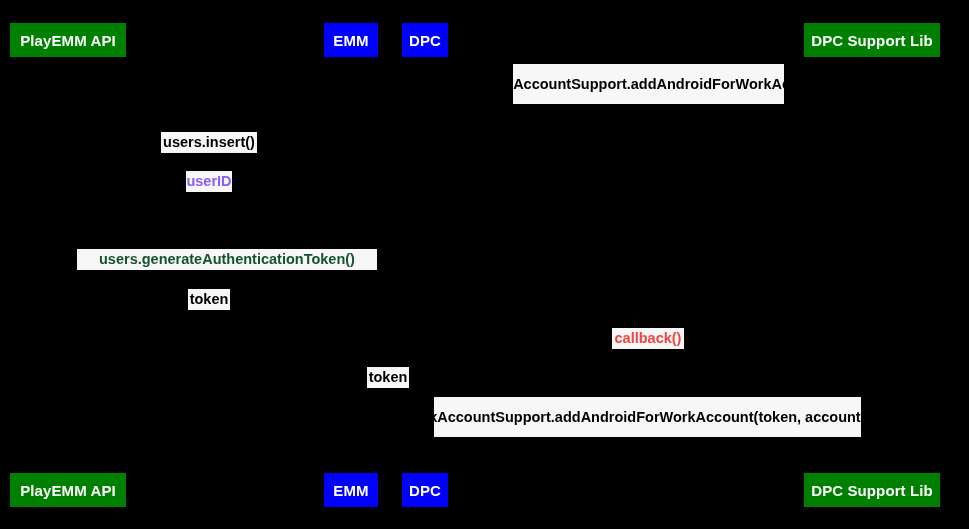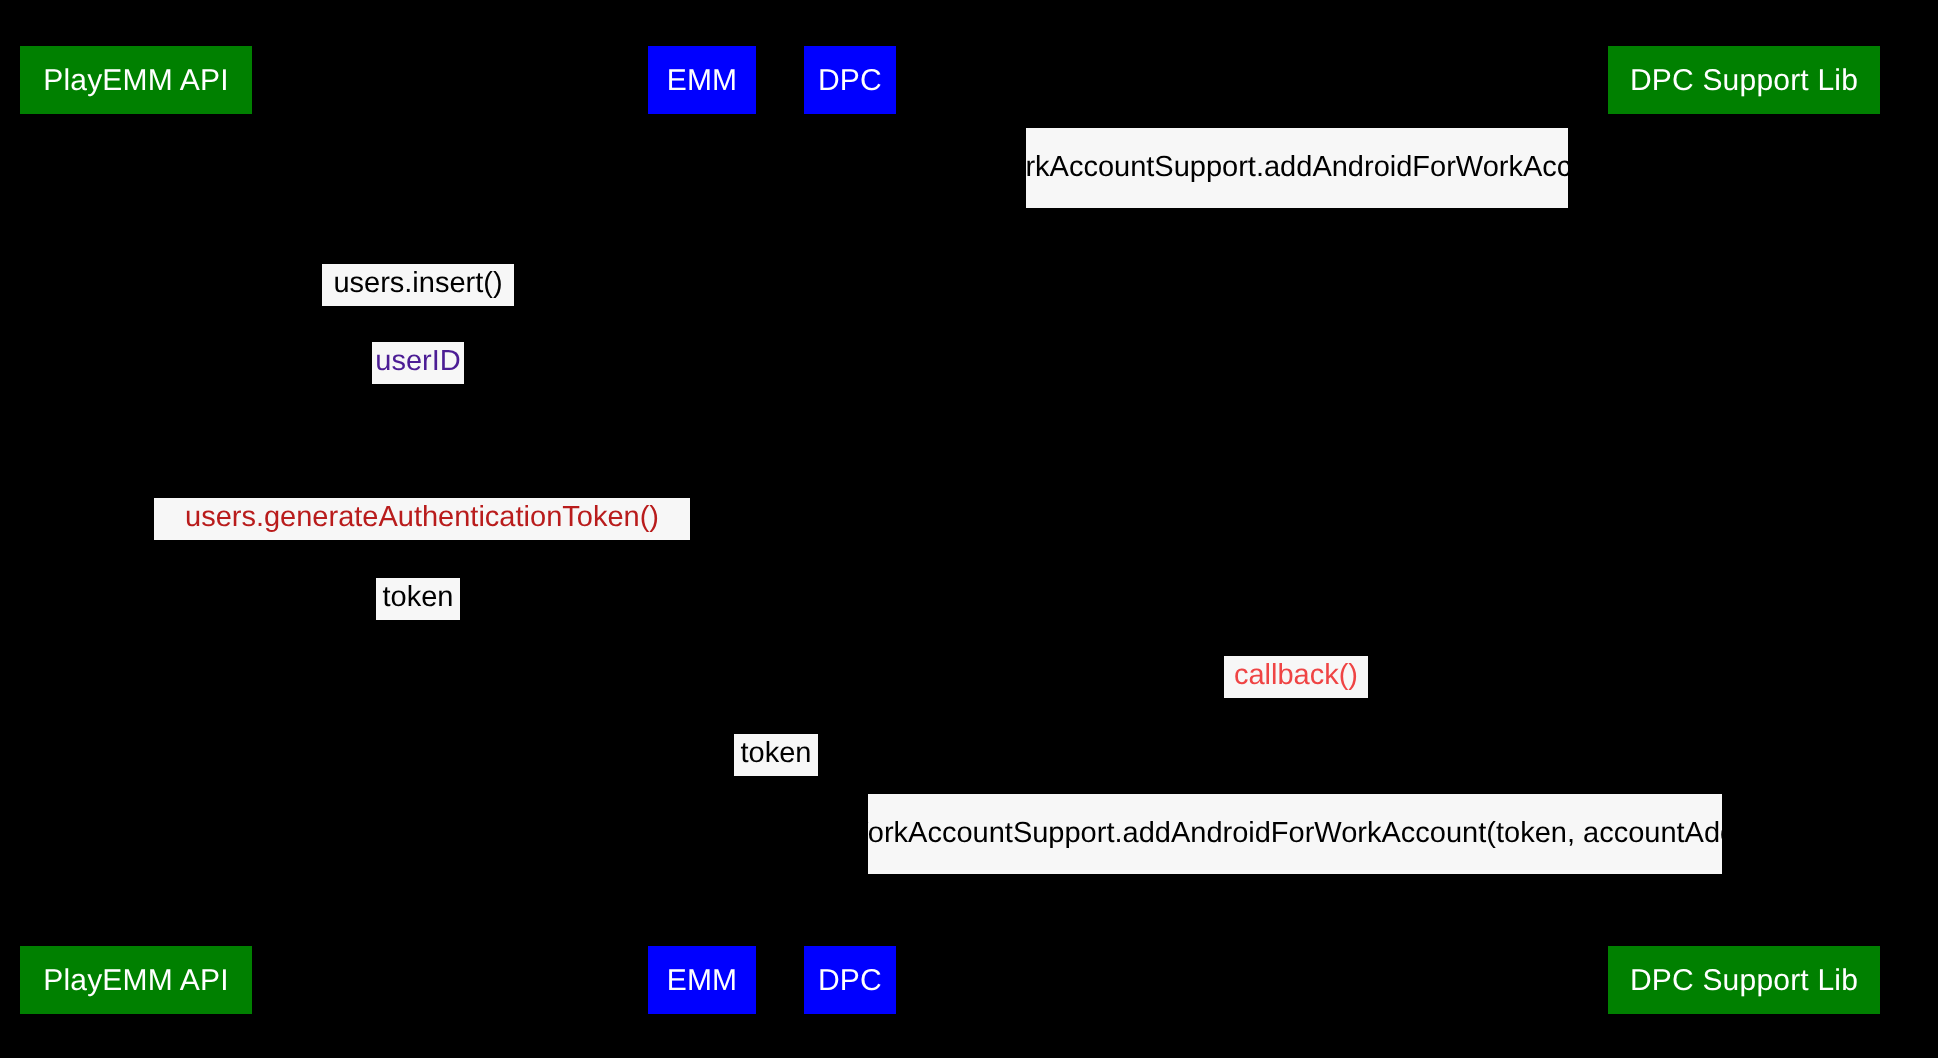--- a/index.html
+++ b/index.html
@@ -16,20 +16,21 @@
     font-family: "Liberation Sans", sans-serif;
   }
 
   #diagram {
     position: absolute;
     left: 0;
     top: 0;
     width: 969px;
     height: 529px;
     background: #000000;
+    font-weight: bold;
   }
 
   .lifeline-box {
     position: absolute;
     box-sizing: border-box;
     display: flex;
     align-items: center;
     justify-content: center;
     color: #ffffff;
     font-size: 15px;
@@ -85,19 +86,19 @@
       <span>EMM</span>
     </div>
     <div class="lifeline-box blue" style="left: 402px; top: 473px; width: 46px; height: 34px; background: rgb(0, 0, 255); color: rgb(255, 255, 255);">
       <span>DPC</span>
     </div>
     <div class="lifeline-box green" style="left: 804px; top: 473px; width: 136px; height: 34px; background: rgb(0, 128, 0); color: rgb(255, 255, 255);">
       <span>DPC Support Lib</span>
     </div>
     <div class="msg-label" style="left: 513px; top: 64px; width: 271px; height: 40px; background: rgb(247, 247, 247); color: rgb(0, 0, 0);"><span class="line">androidForWorkAccountSupport</span><span class="line">.addAndroidForWorkAccount(callback)</span></div>
     <div class="msg-label" style="left: 161px; top: 132px; width: 96px; height: 21px; background: rgb(247, 247, 247); color: rgb(0, 0, 0);"><span class="line">users.insert()</span></div>
-    <div class="msg-label" style="left: 186px; top: 171px; width: 46px; height: 21px; background: rgb(247, 247, 247); color: #4c1d95;"><span class="line">userID</span></div>
-    <div class="msg-label" style="left: 77px; top: 249px; width: 268px; height: 21px; background: rgb(247, 247, 247); color: #b91c1c;"><span class="line">users.generateAuthenticationToken()</span></div>
+    <div class="msg-label" style="left: 186px; top: 171px; width: 46px; height: 21px; background: rgb(247, 247, 247); color: #8b5cf6;"><span class="line">userID</span></div>
+    <div class="msg-label" style="left: 77px; top: 249px; width: 300px; height: 21px; background: rgb(247, 247, 247); color: #14532d;"><span class="line">users.generateAuthenticationToken()</span></div>
     <div class="msg-label" style="left: 188px; top: 289px; width: 42px; height: 21px; background: rgb(247, 247, 247); color: rgb(0, 0, 0);"><span class="line">token</span></div>
     <div class="msg-label" style="left: 612px; top: 328px; width: 72px; height: 21px; background: rgb(247, 247, 247); color: #ef4444;"><span class="line">callback()</span></div>
     <div class="msg-label" style="left: 367px; top: 367px; width: 42px; height: 21px; background: rgb(247, 247, 247); color: rgb(0, 0, 0);"><span class="line">token</span></div>
     <div class="msg-label" style="left: 434px; top: 397px; width: 427px; height: 40px; background: rgb(247, 247, 247); color: rgb(0, 0, 0);"><span class="line">androidForWorkAccountSupport</span><span class="line">.addAndroidForWorkAccount(token, accountAddedCallback)</span></div>
   </div>
 
 </body></html>

